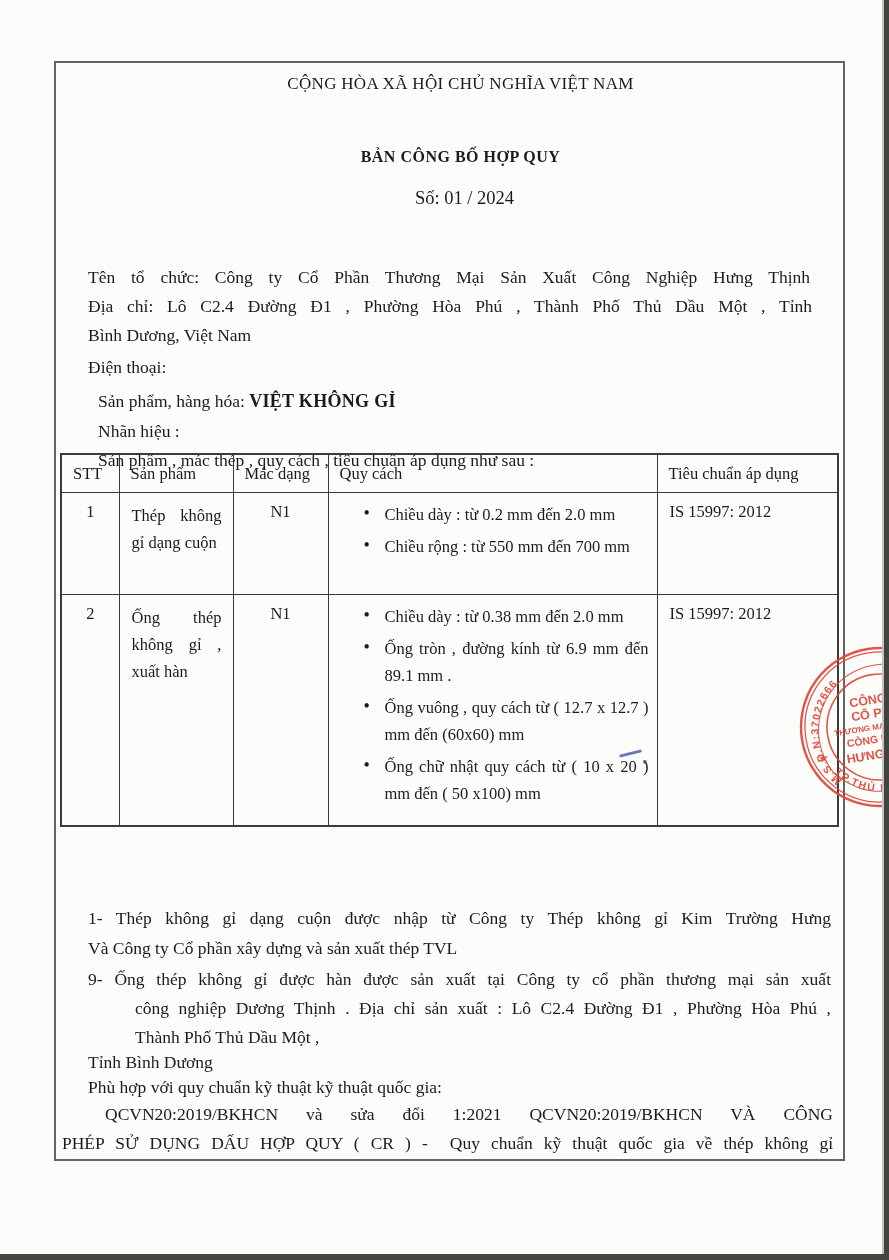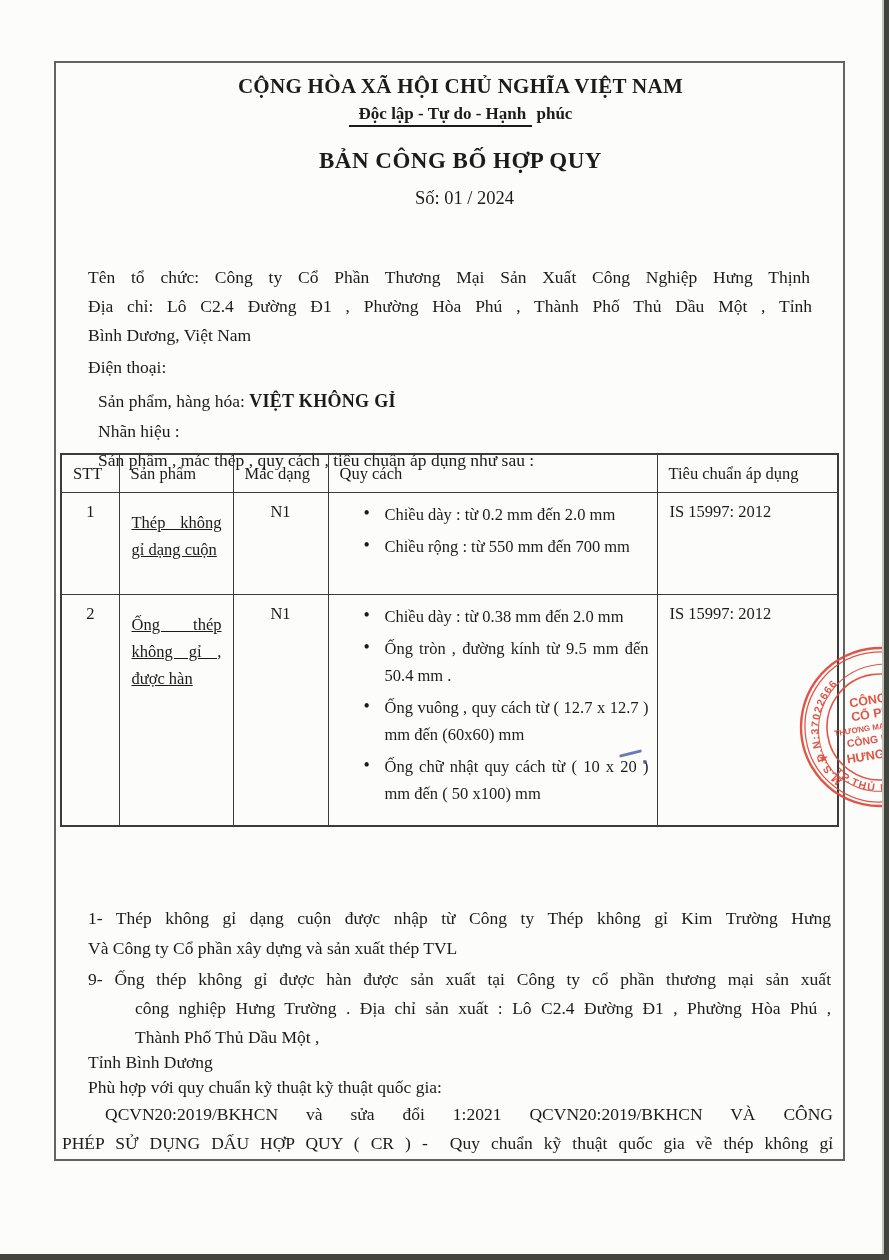--- a/index.html
+++ b/index.html
@@ -11,24 +11,24 @@
     -webkit-font-smoothing:antialiased;
   }
   .abs{position:absolute;}
   
   .edge-right{left:882px;top:0;width:7px;height:1260px;background:#41443d;border-left:2px solid #c3c3be;}
   .edge-bottom{left:0;top:1254px;width:889px;height:6px;background:#45473f;}
   
   .page-border{left:54px;top:61px;width:791px;height:1100px;border:2px solid #636363;box-sizing:border-box;}
   
   .head-block{left:88px;top:74px;width:745px;text-align:center;}
-  .nh1{font-weight:bold;font-size:21px;letter-spacing:.3px;}
+  .nh1{font-weight:normal;font-size:17px;letter-spacing:.3px;}
   .nh2{font-weight:bold;font-size:17px;margin-top:5px;}
   .nh2 .u{border-bottom:2px solid #1b1b1b;padding:0 6px 2px 10px;}
-  .doc-title{left:88px;top:148px;width:745px;text-align:center;font-weight:bold;font-size:23px;letter-spacing:.5px;}
+  .doc-title{left:88px;top:148px;width:745px;text-align:center;font-weight:bold;font-size:16px;letter-spacing:.5px;}
   .doc-no{left:92px;top:188px;width:745px;text-align:center;font-size:18.5px;}
   
   .line{font-size:17.5px;line-height:24px;white-space:pre-wrap;margin-top:44px;}
   .jf{text-align:justify;text-align-last:justify;}
   .l-org1{left:88px;top:221px;width:722px;}
   .l-org2{left:88px;top:250px;width:724px;}
   .l-org3{left:88px;top:279px;}
   .l-phone{left:88px;top:311px;}
   .l-product{left:98px;top:345px;}
   .l-product b{font-size:18px;letter-spacing:.3px;}
@@ -36,21 +36,21 @@
   .l-spec{left:98px;top:404px;}
   
   table.spec{position:absolute;left:60px;top:445px;width:777px;border-collapse:collapse;table-layout:fixed;font-size:16.5px;}
   table.spec th,table.spec td{border:1px solid #3b3b3b;vertical-align:top;box-sizing:border-box;overflow:hidden;}
   table.spec{border:2px solid #3b3b3b;margin-top:8px;}
   table.spec th{font-weight:normal;text-align:left;padding:7px 8px 5px 11px;height:38px;vertical-align:middle;}
   th.h-stt{padding-left:10px;}
   tr.r1{height:102px;}
   tr.r2{height:232px;}
   td.c-stt{text-align:center;padding-top:9px;}
-  td.c-sp{padding:16px 11px 0 12px;text-align:justify;line-height:27px;text-decoration:underline;}
+  td.c-sp{padding:9px 11px 0 12px;text-align:justify;line-height:27px;}
   td.c-mt{text-align:center;padding-top:9px;}
   td.c-qc{padding:8px 8px 0 33px;}
   td.c-qc ul{margin:0;padding:0;list-style:none;}
   td.c-qc li{position:relative;padding-left:23px;line-height:27px;text-align:justify;}
   td.c-qc li + li{margin-top:5px;}
   td.c-qc li::before{content:"•";position:absolute;left:2px;top:-1px;font-size:18px;}
   td.c-tc{padding:9px 6px 0 12px;}
   
   .l-n1a{left:88px;top:862px;width:743px;}
   .l-n1b{left:88px;top:892px;}
@@ -68,21 +68,20 @@
   .ink-dash{left:619px;top:752px;width:23px;height:3px;background:#3a4fa0;transform:rotate(-14deg);opacity:.75;border-radius:2px;}
   .ink-dot{left:643px;top:760px;width:4px;height:4px;background:#2d3f92;border-radius:50%;opacity:.7;}
 </style>
 </head>
 <body>
 
 <div class="abs page-border"></div>
 
 <div class="abs head-block">
   <div class="nh1">CỘNG HÒA XÃ HỘI CHỦ NGHĨA VIỆT NAM</div>
-  <div class="nh2"><span class="u">Độc lập - Tự do - Hạnh</span><span> phúc</span></div>
 </div>
 
 <div class="abs doc-title">BẢN CÔNG BỐ HỢP QUY</div>
 <div class="abs doc-no">Số: 01 / 2024</div>
 
 <div class="abs line jf l-org1">Tên tổ chức: Công ty Cổ Phần Thương Mại Sản Xuất Công Nghiệp Hưng Thịnh</div>
 <div class="abs line jf l-org2">Địa chỉ: Lô C2.4 Đường Đ1 , Phường Hòa Phú , Thành Phố Thủ Dầu Một , Tỉnh</div>
 <div class="abs line l-org3">Bình Dương, Việt Nam</div>
 <div class="abs line l-phone">Điện thoại:</div>
 <div class="abs line l-product"><span>Sản phẩm, hàng hóa: </span><b>VIỆT KHÔNG GỈ</b></div>
@@ -114,39 +113,39 @@
       <td class="c-qc">
         <ul>
           <li>Chiều dày : từ 0.2 mm đến 2.0 mm</li>
           <li>Chiều rộng : từ 550 mm đến 700 mm</li>
         </ul>
       </td>
       <td class="c-tc">IS 15997: 2012</td>
     </tr>
     <tr class="r2">
       <td class="c-stt">2</td>
-      <td class="c-sp">Ống thép không gỉ , được hàn</td>
+      <td class="c-sp">Ống thép không gỉ , xuất hàn</td>
       <td class="c-mt">N1</td>
       <td class="c-qc">
         <ul>
           <li>Chiều dày : từ 0.38 mm đến 2.0 mm</li>
-          <li>Ống tròn , đường kính từ 9.5 mm đến 50.4 mm .</li>
+          <li>Ống tròn , đường kính từ 6.9 mm đến 89.1 mm .</li>
           <li>Ống vuông , quy cách từ ( 12.7 x 12.7 ) mm đến (60x60) mm</li>
           <li>Ống chữ nhật quy cách từ ( 10 x 20 ) mm đến ( 50 x100) mm</li>
         </ul>
       </td>
       <td class="c-tc">IS 15997: 2012</td>
     </tr>
   </tbody>
 </table>
 
 <div class="abs line jf l-n1a">1- Thép không gỉ dạng cuộn được nhập từ Công ty Thép không gỉ Kim Trường Hưng</div>
 <div class="abs line l-n1b">Và Công ty Cổ phần xây dựng và sản xuất thép TVL</div>
 <div class="abs line jf l-n2a">9- Ống thép không gỉ được hàn được sản xuất tại Công ty cổ phần thương mại sản xuất</div>
-<div class="abs line jf l-n2b">công nghiệp Hưng Trường . Địa chỉ sản xuất : Lô C2.4 Đường Đ1 , Phường Hòa Phú ,</div>
+<div class="abs line jf l-n2b">công nghiệp Dương Thịnh . Địa chỉ sản xuất : Lô C2.4 Đường Đ1 , Phường Hòa Phú ,</div>
 <div class="abs line l-n2c">Thành Phố Thủ Dầu Một ,</div>
 <div class="abs line l-prov">Tỉnh Bình Dương</div>
 <div class="abs line l-conf">Phù hợp với quy chuẩn kỹ thuật kỹ thuật quốc gia:</div>
 <div class="abs line jf l-qcvn1">QCVN20:2019/BKHCN và sửa đổi 1:2021 QCVN20:2019/BKHCN VÀ CÔNG</div>
 <div class="abs line jf l-qcvn2">PHÉP SỬ DỤNG DẤU HỢP QUY ( CR ) -  Quy chuẩn kỹ thuật quốc gia về thép không gỉ</div>
 
 <svg class="abs seal" width="210" height="210" viewBox="0 0 210 210" xmlns="http://www.w3.org/2000/svg">
   <g transform="translate(100,100) rotate(-9)" fill="none" stroke="#dd4a3c">
     <circle r="79" stroke-width="2.4"></circle>
     <circle r="75" stroke-width="1.3"></circle>

